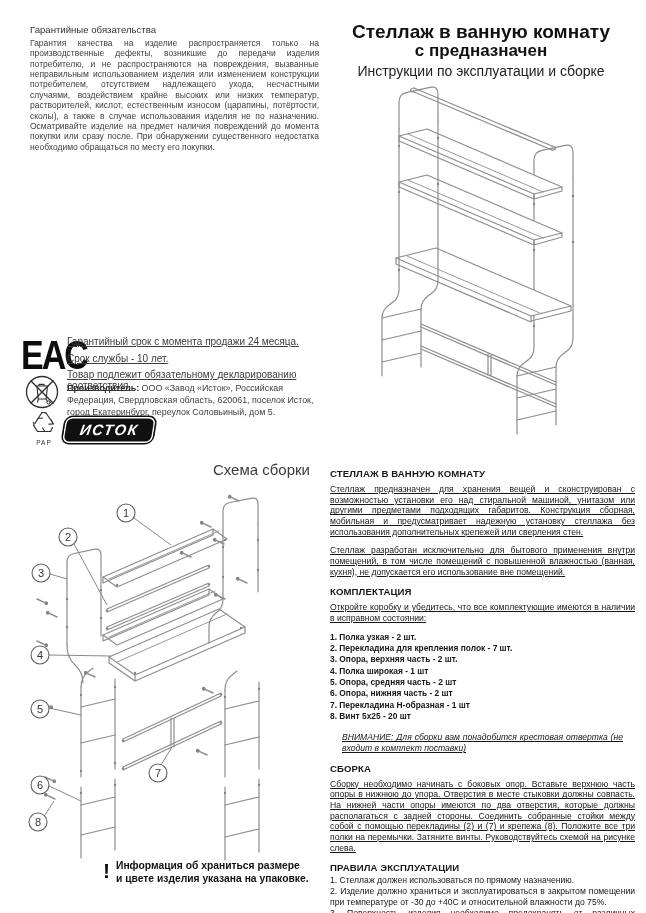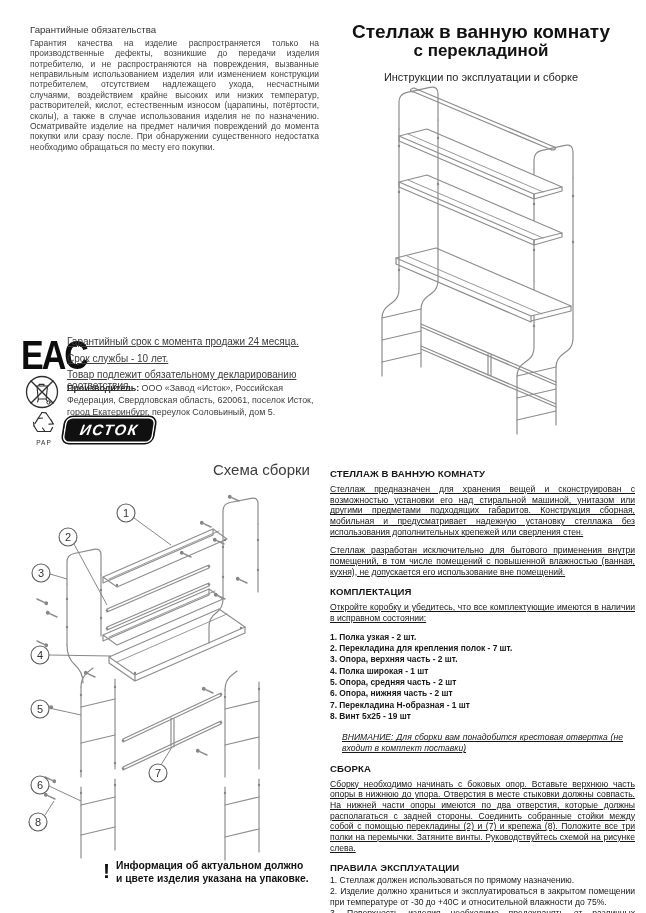--- a/index.html
+++ b/index.html
@@ -38,21 +38,21 @@
   .exploded { position:absolute; left:25px; top:487px; }
 
   .note { position:absolute; left:103px; top:860px; display:flex; gap:6px; align-items:flex-start; }
   .note .bang { font-size:21px; font-weight:900; color:#111; line-height:1.05; }
   .note .note-text { font-size:10.3px; font-weight:bold; color:#111; line-height:1.22; }
 
   
   .title-block { position:absolute; left:328px; top:22px; width:306px; text-align:center; color:#111; }
   .title-l1 { font-size:19px; font-weight:bold; line-height:1.05; }
   .title-l2 { font-size:17px; font-weight:bold; line-height:1.1; }
-  .subtitle { font-size:11px; margin-top:10px; color:#222; }
+  .subtitle { font-size:14px; margin-top:2px; color:#222; }
 
   .assembled { position:absolute; left:352px; top:84px; }
 
   .right-text { position:absolute; left:330px; top:468px; width:305px; color:#171717; }
   .right-text h4 { font-size:9.6px; font-weight:bold; margin:0 0 5px; letter-spacing:0.1px; }
   .right-text p  { font-size:8.6px; line-height:1.24; text-align:justify; margin-bottom:8px;text-decoration:underline; }
   .sec { margin-bottom:9px; }
   .parts-list { list-style:none; margin:4px 0 2px; }
   .parts-list li { font-size:8.4px; font-weight:bold; line-height:1.35; }
   .attention { font-style:italic; font-size:8.6px; line-height:1.3; text-align:justify;
@@ -289,28 +289,28 @@
       <g>
           <circle class="co-c" cx="13" cy="335" r="9"></circle>
           <text class="co-t" x="13" y="339" text-anchor="middle">8</text>
         </g>
     </svg>
   </div>
 
   <div class="note">
     <span class="bang">!</span>
     <div class="note-text">
-      <div>Информация об актуальном должно</div>
+      <div>Информация об храниться размере</div>
       <div>и цвете изделия указана на упаковке.</div>
     </div>
   </div>
 
   <div class="title-block">
     <div class="title-l1">Стеллаж в ванную комнату</div>
-    <div class="title-l2">с перекладиной</div>
+    <div class="title-l2">с предназначен</div>
     <div class="subtitle">Инструкции по эксплуатации и сборке</div>
   </div>
 
   <div class="assembled">
     <svg width="272" height="356" viewBox="0 0 272 356">
 
       <g>
         <path class="ln" d="M182 103 V76 Q182 68 190 66.3 L213 61.4 Q221 59.7 221 68 V94"></path>
         <path class="ln" d="M182 103 V263 Q182 272 176 276 L172 279 Q165 284 165 292 V350"></path>
         <path class="ln" d="M221 94 V254 Q221 263 215 267 L211 270 Q204 275 204 283 V341"></path>
@@ -382,21 +382,21 @@
       <h4>КОМПЛЕКТАЦИЯ</h4>
       <p style="">Откройте коробку и убедитесь, что все комплектующие имеются в наличии в исправном состоянии:</p>
       <ul class="parts-list">
         <li>1. Полка узкая - 2 шт.</li>
         <li>2. Перекладина для крепления полок - 7 шт.</li>
         <li>3. Опора, верхняя часть - 2 шт.</li>
         <li>4. Полка широкая - 1 шт</li>
         <li>5. Опора, средняя часть - 2 шт</li>
         <li>6. Опора, нижняя часть - 2 шт</li>
         <li>7. Перекладина Н-образная - 1 шт</li>
-        <li>8. Винт 5х25 - 19 шт</li>
+        <li>8. Винт 5х25 - 20 шт</li>
       </ul>
       <p class="attention">ВНИМАНИЕ: Для сборки вам понадобится крестовая отвертка (не входит в комплект поставки)</p>
     </div>
 
     <div class="sec">
       <h4>СБОРКА</h4>
       <p>Сборку необходимо начинать с боковых опор. Вставьте верхнюю часть опоры в нижнюю до упора. Отверстия в месте стыковки должны совпасть. На нижней части опоры имеются по два отверстия, которые должны располагаться с задней стороны. Соединить собранные стойки между собой с помощью перекладины (2) и (7) и крепежа (8). Положите все три полки на перемычки. Затяните винты. Руководствуйтесь схемой на рисунке слева.</p>
     </div>
 
     <div class="sec">

